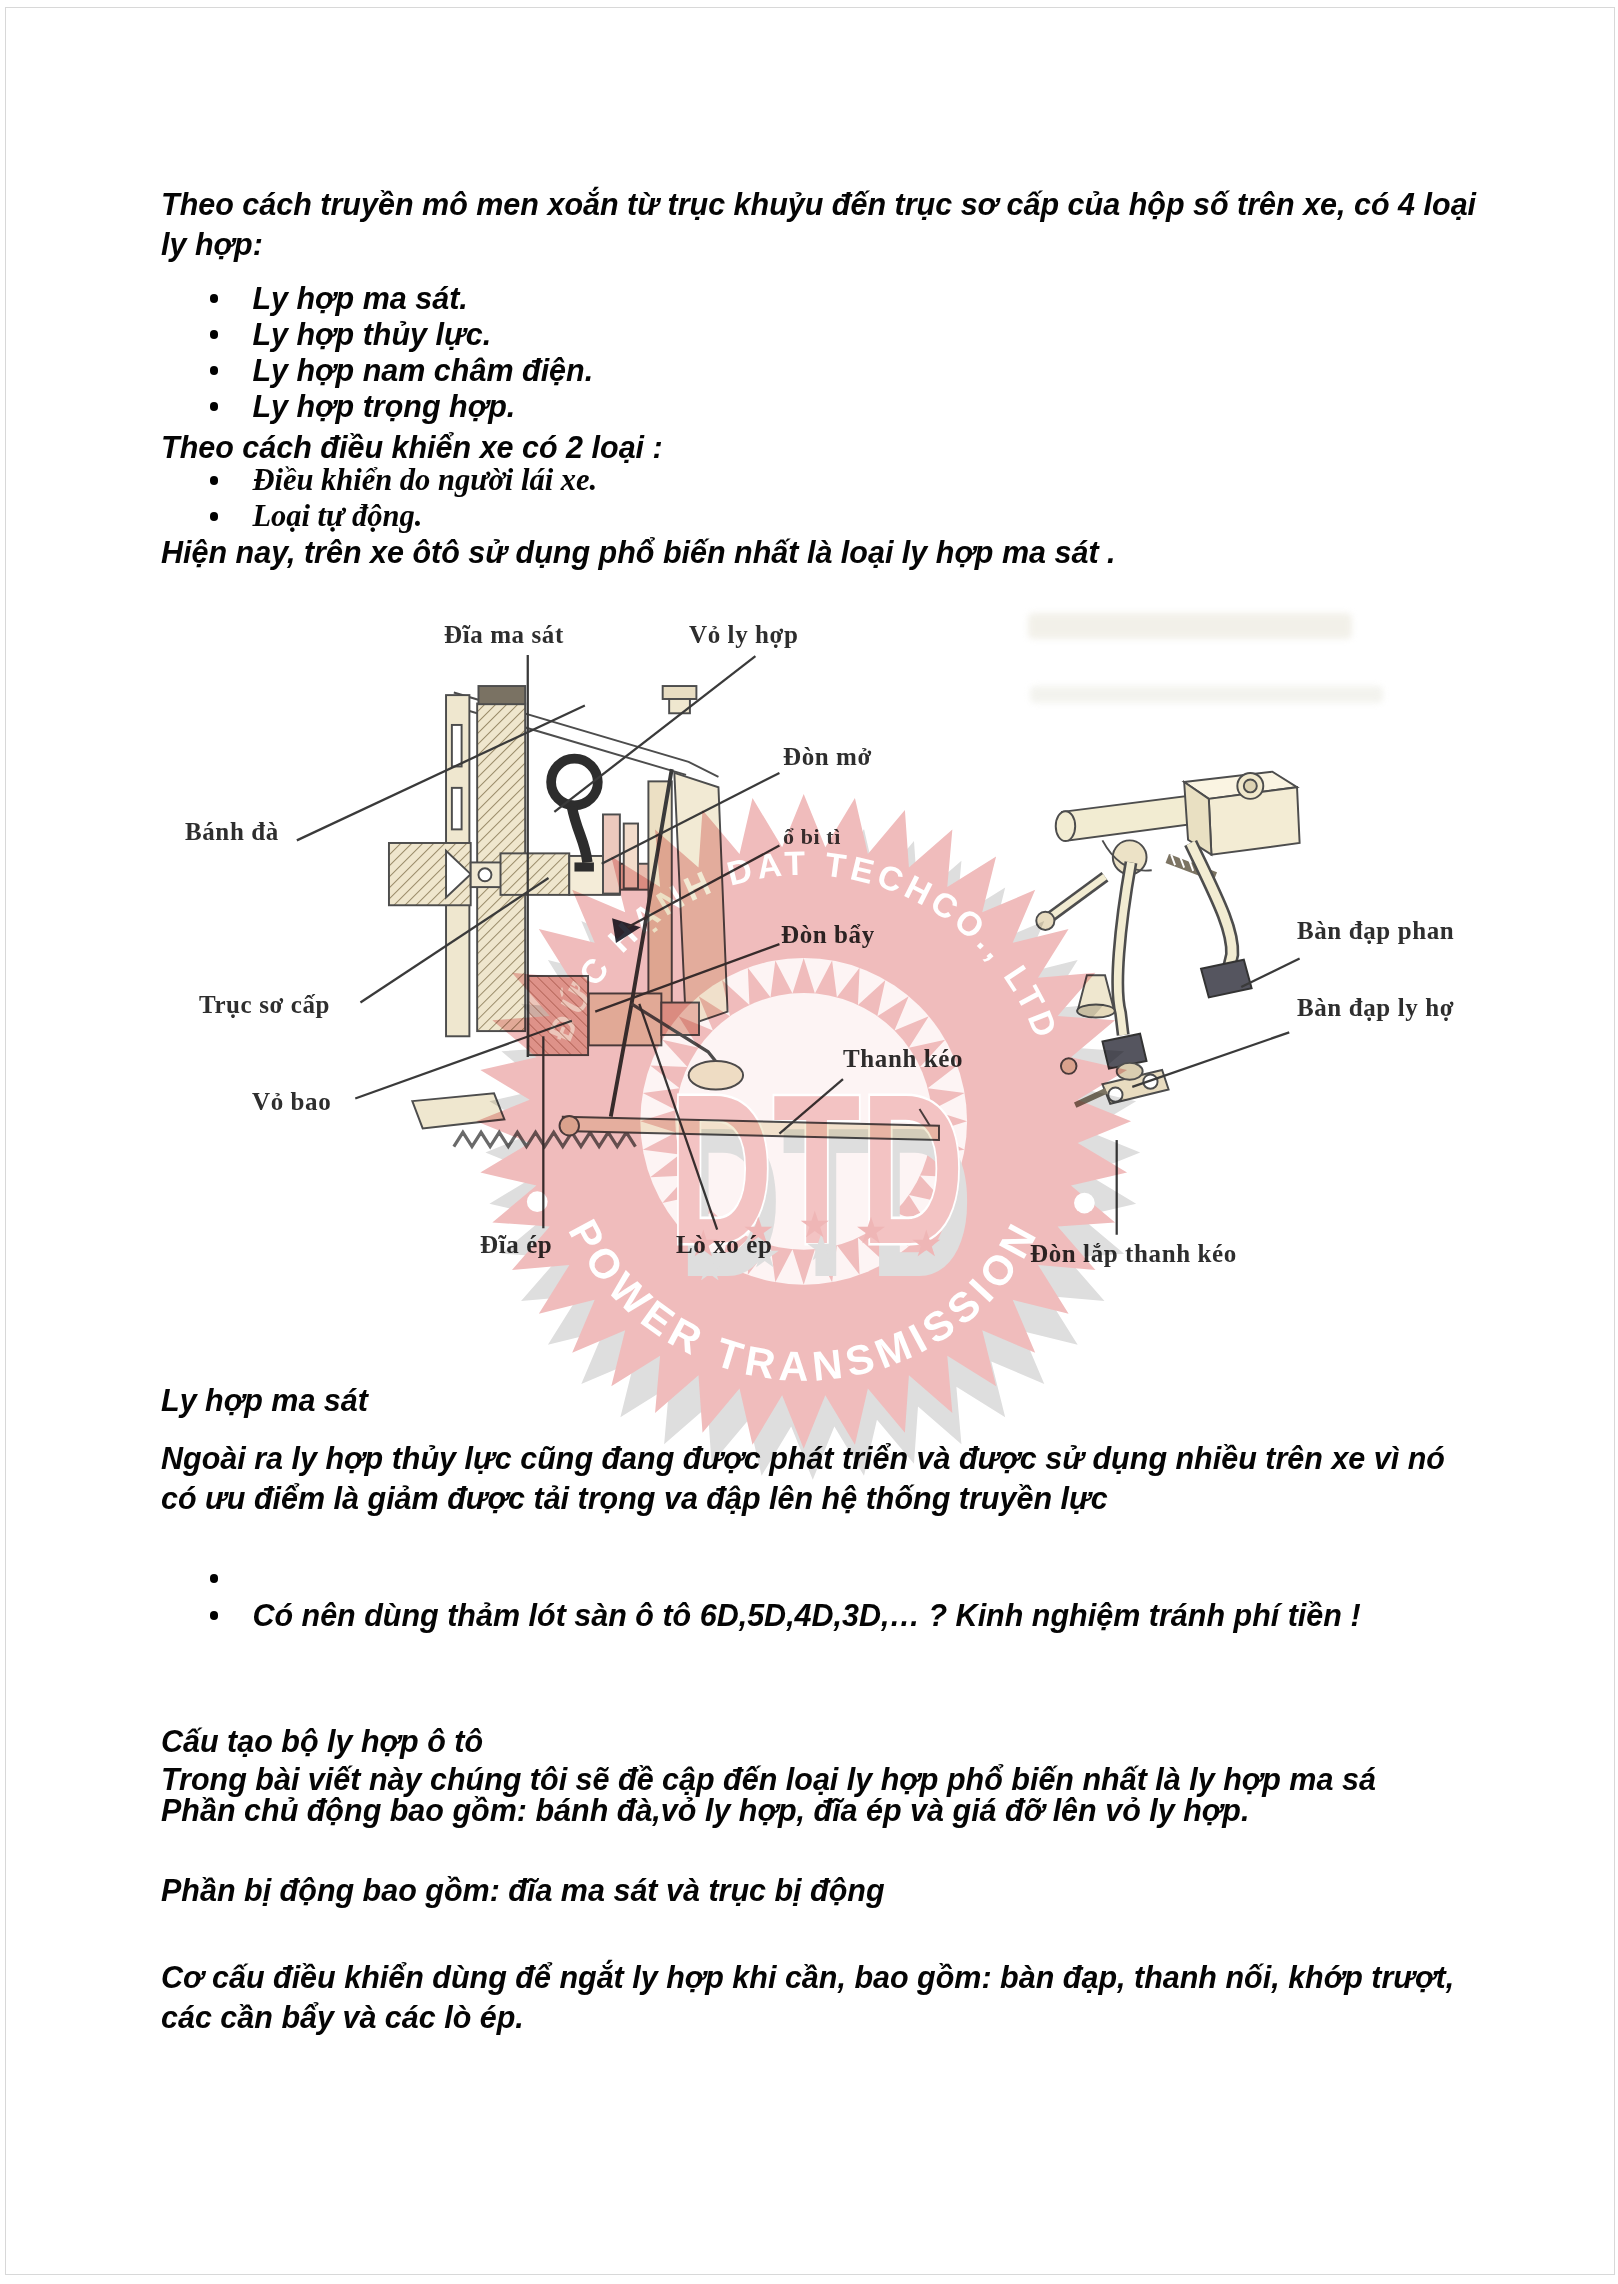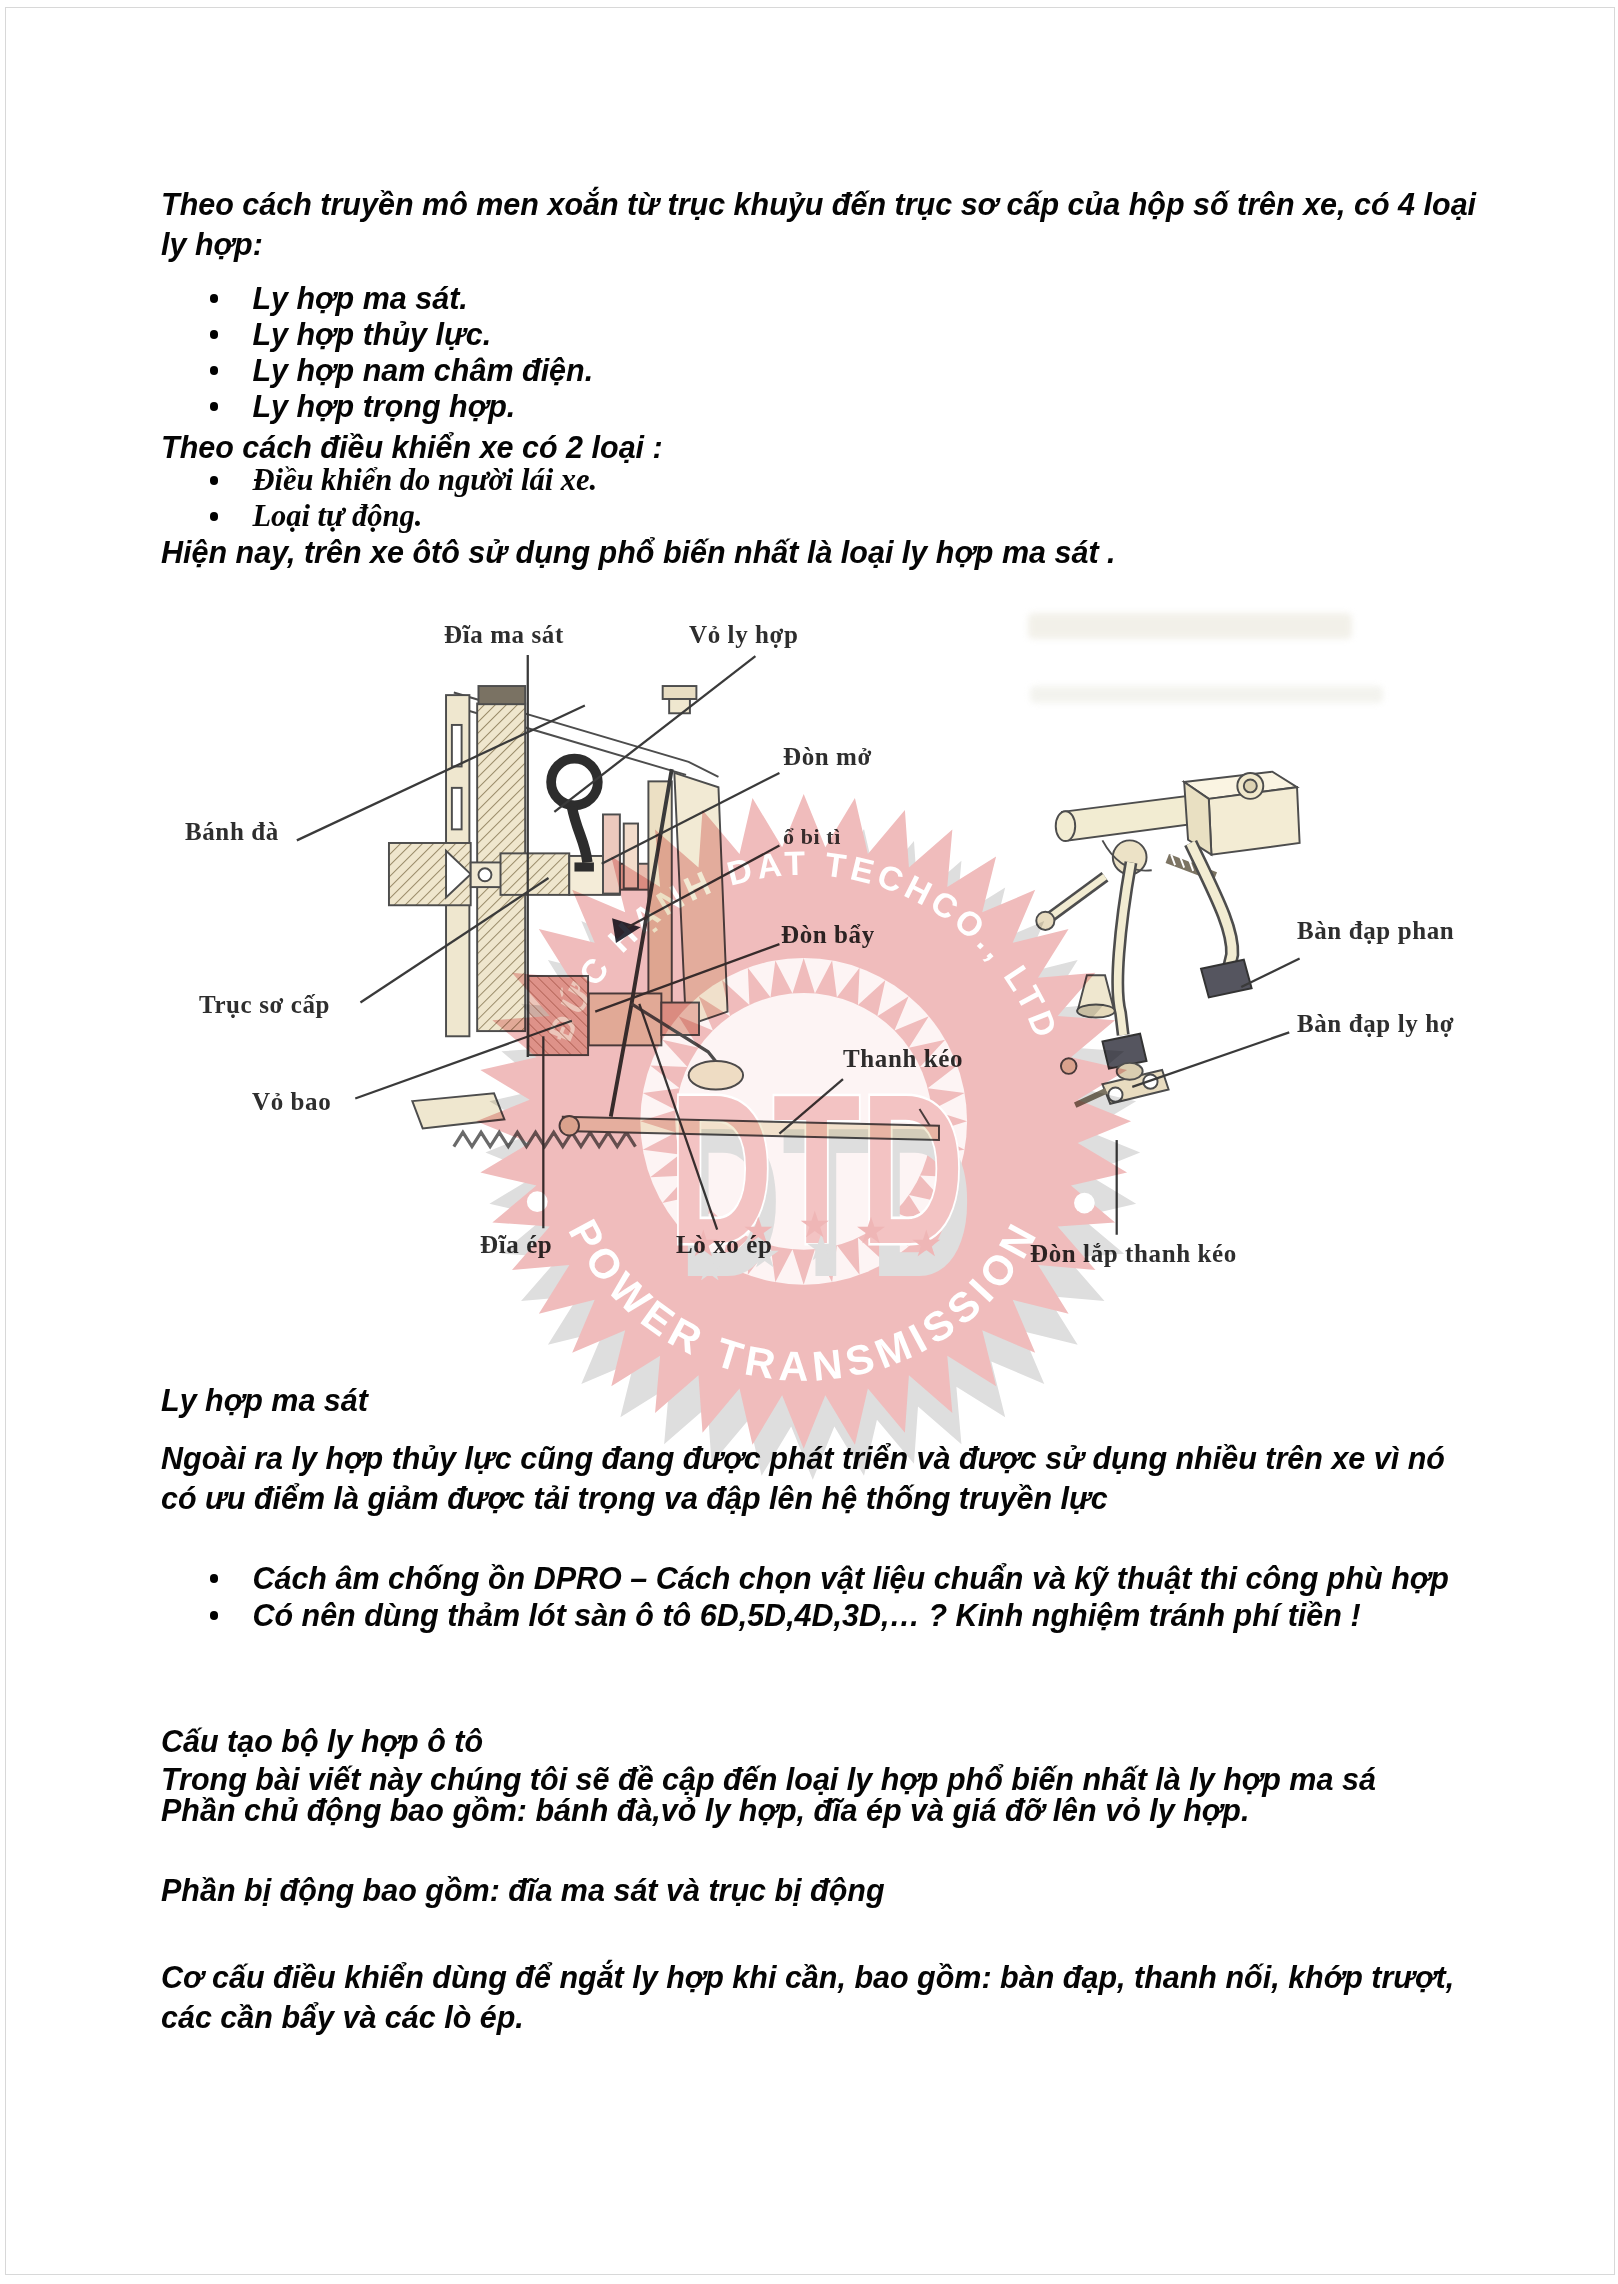--- a/index.html
+++ b/index.html
@@ -189,21 +189,21 @@
 <div class="dlabel" style="left:783px;top:743px;">Đòn mở</div>
 <div class="dlabel small" style="left:783px;top:825px;">ổ bi tì</div>
 <div class="dlabel" style="left:185px;top:818px;">Bánh đà</div>
 <div class="dlabel" style="left:781px;top:921px;">Đòn bẩy</div>
 <div class="dlabel" style="left:199px;top:991px;">Trục sơ cấp</div>
 <div class="dlabel" style="left:843px;top:1045px;">Thanh kéo</div>
 <div class="dlabel" style="left:252px;top:1088px;">Vỏ bao</div>
 <div class="dlabel" style="left:480px;top:1231px;">Đĩa ép</div>
 <div class="dlabel" style="left:676px;top:1231px;">Lò xo ép</div>
 <div class="dlabel" style="left:1297px;top:917px;">Bàn đạp phan</div>
-<div class="dlabel" style="left:1297px;top:994px;margin-top:16px;">Bàn đạp ly hợ</div>
+<div class="dlabel" style="left:1297px;top:994px;">Bàn đạp ly hợ</div>
 <div class="dlabel" style="left:1030px;top:1240px;">Đòn lắp thanh kéo</div>
 
 <svg id="watermark" viewBox="0 0 1104 1160">
   <polygon id="spikes-shadow" fill="#dedede" transform="translate(14,48)" points="1055.0,562.0 972.7,595.3 1048.8,641.0 962.3,661.0 1030.3,718.1 941.7,724.3 1000.0,791.3 911.5,783.5 958.6,858.8 872.4,837.4 907.1,919.1 825.4,884.4 846.8,970.6 771.5,923.5 779.3,1012.0 712.3,953.7 706.1,1042.3 649.0,974.3 629.0,1060.8 583.3,984.7 550.0,1067.0 516.7,984.7 471.0,1060.8 451.0,974.3 393.9,1042.3 387.7,953.7 320.7,1012.0 328.5,923.5 253.2,970.6 274.6,884.4 192.9,919.1 227.6,837.4 141.4,858.8 188.5,783.5 100.0,791.3 158.3,724.3 69.7,718.1 137.7,661.0 51.2,641.0 127.3,595.3 45.0,562.0 127.3,528.7 51.2,483.0 137.7,463.0 69.7,405.9 158.3,399.7 100.0,332.7 188.5,340.5 141.4,265.2 227.6,286.6 192.9,204.9 274.6,239.6 253.2,153.4 328.5,200.5 320.7,112.0 387.7,170.3 393.9,81.7 451.0,149.7 471.0,63.2 516.7,139.3 550.0,57.0 583.3,139.3 629.0,63.2 649.0,149.7 706.1,81.7 712.3,170.3 779.3,112.0 771.5,200.5 846.8,153.4 825.4,239.6 907.1,204.9 872.4,286.6 958.6,265.2 911.5,340.5 1000.0,332.7 941.7,399.7 1030.3,405.9 962.3,463.0 1048.8,483.0 972.7,528.7"></polygon>
   <polygon id="spikes-outer" fill="#f0bcbc" points="1055.0,562.0 972.7,595.3 1048.8,641.0 962.3,661.0 1030.3,718.1 941.7,724.3 1000.0,791.3 911.5,783.5 958.6,858.8 872.4,837.4 907.1,919.1 825.4,884.4 846.8,970.6 771.5,923.5 779.3,1012.0 712.3,953.7 706.1,1042.3 649.0,974.3 629.0,1060.8 583.3,984.7 550.0,1067.0 516.7,984.7 471.0,1060.8 451.0,974.3 393.9,1042.3 387.7,953.7 320.7,1012.0 328.5,923.5 253.2,970.6 274.6,884.4 192.9,919.1 227.6,837.4 141.4,858.8 188.5,783.5 100.0,791.3 158.3,724.3 69.7,718.1 137.7,661.0 51.2,641.0 127.3,595.3 45.0,562.0 127.3,528.7 51.2,483.0 137.7,463.0 69.7,405.9 158.3,399.7 100.0,332.7 188.5,340.5 141.4,265.2 227.6,286.6 192.9,204.9 274.6,239.6 253.2,153.4 328.5,200.5 320.7,112.0 387.7,170.3 393.9,81.7 451.0,149.7 471.0,63.2 516.7,139.3 550.0,57.0 583.3,139.3 629.0,63.2 649.0,149.7 706.1,81.7 712.3,170.3 779.3,112.0 771.5,200.5 846.8,153.4 825.4,239.6 907.1,204.9 872.4,286.6 958.6,265.2 911.5,340.5 1000.0,332.7 941.7,399.7 1030.3,405.9 962.3,463.0 1048.8,483.0 972.7,528.7"></polygon>
   <circle cx="550" cy="562" r="252" fill="#fdf4f4"></circle>
   <polygon id="teeth-inner" fill="#f0bcbc" points="802.0,562.0 747.2,579.3 798.2,605.8 741.3,613.2 786.8,648.2 729.4,645.7 768.2,688.0 712.2,675.6 743.0,724.0 690.0,702.0 712.0,755.0 663.6,724.2 676.0,780.2 633.7,741.4 636.2,798.8 601.2,753.3 593.8,810.2 567.3,759.2 550.0,814.0 532.7,759.2 506.2,810.2 498.8,753.3 463.8,798.8 466.3,741.4 424.0,780.2 436.4,724.2 388.0,755.0 410.0,702.0 357.0,724.0 387.8,675.6 331.8,688.0 370.6,645.7 313.2,648.2 358.7,613.2 301.8,605.8 352.8,579.3 298.0,562.0 352.8,544.7 301.8,518.2 358.7,510.8 313.2,475.8 370.6,478.3 331.8,436.0 387.8,448.4 357.0,400.0 410.0,422.0 388.0,369.0 436.4,399.8 424.0,343.8 466.3,382.6 463.8,325.2 498.8,370.7 506.2,313.8 532.7,364.8 550.0,310.0 567.3,364.8 593.8,313.8 601.2,370.7 636.2,325.2 633.7,382.6 676.0,343.8 663.6,399.8 712.0,369.0 690.0,422.0 743.0,400.0 712.2,448.4 768.2,436.0 729.4,478.3 786.8,475.8 741.3,510.8 798.2,518.2 747.2,544.7"></polygon>
   <circle cx="550" cy="562" r="198" fill="#fdf4f4"></circle>
 
   <defs>
@@ -236,21 +236,20 @@
   </g>
 </svg>
 
 <div class="bodytext" style="top:1380px;">Ly hợp ma sát</div>
 
 <div class="bodytext" style="top:1438px;">Ngoài ra ly hợp thủy lực cũng đang được phát triển và được sử dụng nhiều trên xe vì nó có ưu điểm là giảm được tải trọng va đập lên hệ thống truyền lực</div>
 
 <div class="blist" style="top:1560px;">
   <div class="row" style="height:37px;">
       <span class="b-dot"></span>
-      <span class="b-txt">Cách âm chống ồn DPRO – Cách chọn vật liệu chuẩn và kỹ thuật thi công phù hợp</span>
     </div>
   <div class="row" style="height:37px;">
       <span class="b-dot"></span>
       <span class="b-txt">Có nên dùng thảm lót sàn ô tô 6D,5D,4D,3D,… ? Kinh nghiệm tránh phí tiền !</span>
     </div>
 </div>
 
 <div class="bodytext lines3" style="top:1722px;">
   <div>Cấu tạo bộ ly hợp ô tô</div>
   <div>Trong bài viết này chúng tôi sẽ đề cập đến loại ly hợp phổ biến nhất là ly hợp ma sá</div>

